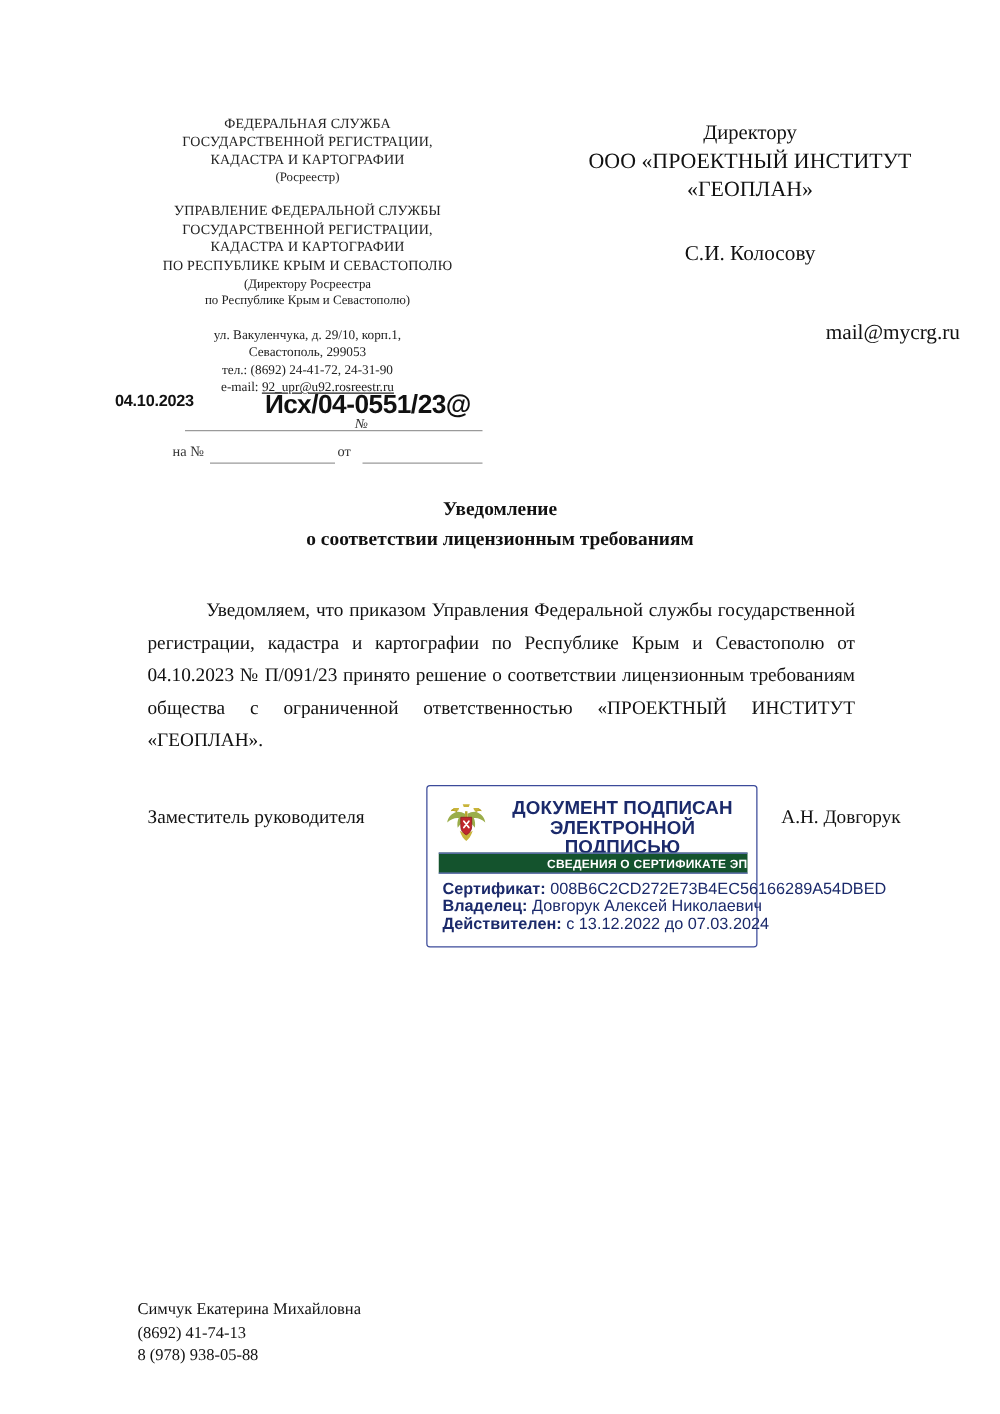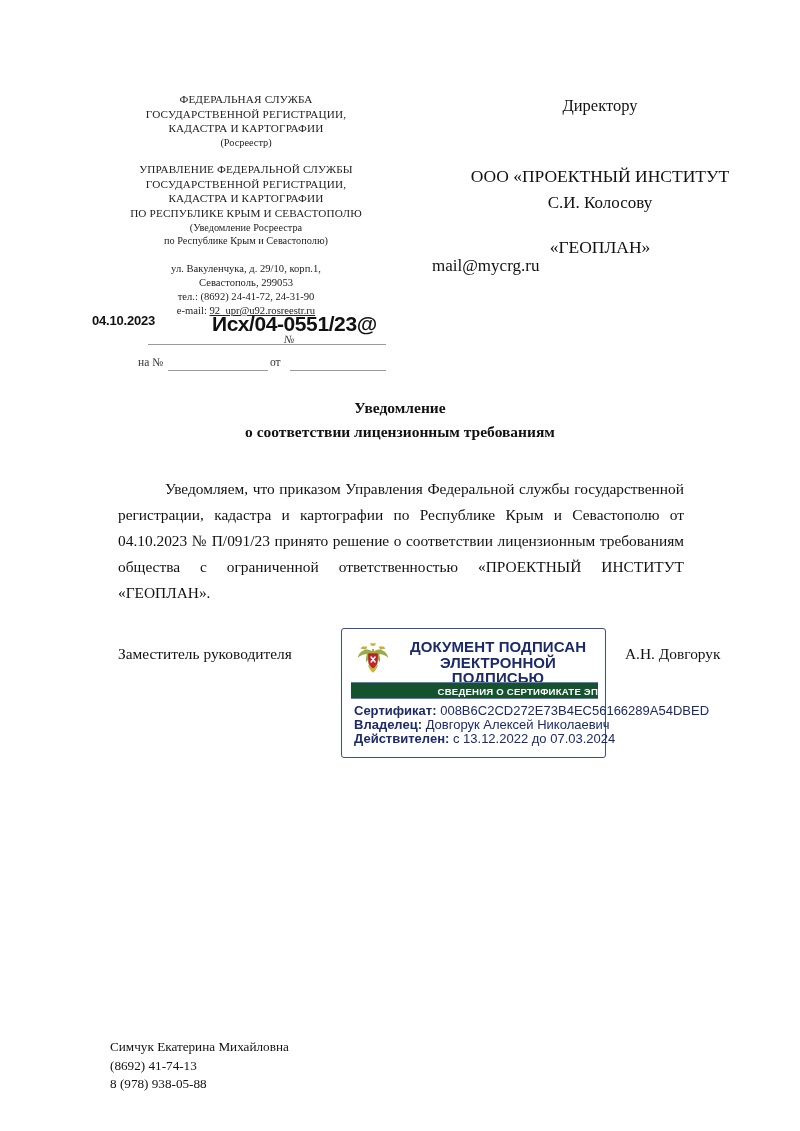--- a/index.html
+++ b/index.html
@@ -113,36 +113,36 @@
     position: absolute;
     left: 432px;
     top: 94px;
     width: 336px;
     text-align: center;
     font-size: 17px;
     line-height: 23px;
     color: #111;
   }
   .addr-role { font-size: 16.5px; }
-  .addr-org { font-size: 17.5px; margin-top: 48px; }
+  .addr-org { font-size: 17.5px; }
   .addr-person {
     position: absolute;
     left: 432px;
     top: 193px;
     width: 336px;
     text-align: center;
     font-size: 17px;
     color: #111;
   }
   .addr-email {
     position: absolute;
     left: 432px;
     top: 256px;
     width: 336px;
-    text-align: left;
+    text-align: right;
     font-size: 17px;
     color: #111;
   }
 
   
   .doc-title {
     position: absolute;
     left: 100px;
     top: 396px;
     width: 600px;
@@ -265,21 +265,21 @@
     <div class="lh-title">ГОСУДАРСТВЕННОЙ РЕГИСТРАЦИИ,</div>
     <div class="lh-title">КАДАСТРА И КАРТОГРАФИИ</div>
     <div class="lh-sub">(Росреестр)</div>
 
     <div class="lh-gap-1"></div>
 
     <div class="lh-title">УПРАВЛЕНИЕ ФЕДЕРАЛЬНОЙ СЛУЖБЫ</div>
     <div class="lh-title">ГОСУДАРСТВЕННОЙ РЕГИСТРАЦИИ,</div>
     <div class="lh-title">КАДАСТРА И КАРТОГРАФИИ</div>
     <div class="lh-title">ПО РЕСПУБЛИКЕ КРЫМ И СЕВАСТОПОЛЮ</div>
-    <div class="lh-sub">(Уведомление Росреестра</div>
+    <div class="lh-sub">(Директору Росреестра</div>
     <div class="lh-sub">по Республике Крым и Севастополю)</div>
 
     <div class="lh-gap-2"></div>
 
     <div class="lh-addr">ул. Вакуленчука, д. 29/10, корп.1,</div>
     <div class="lh-addr">Севастополь, 299053</div>
     <div class="lh-addr">тел.: (8692) 24-41-72, 24-31-90</div>
     <div class="lh-addr">
       <span>e-mail:</span>
       <span class="lh-email-link">92_upr@u92.rosreestr.ru</span>

